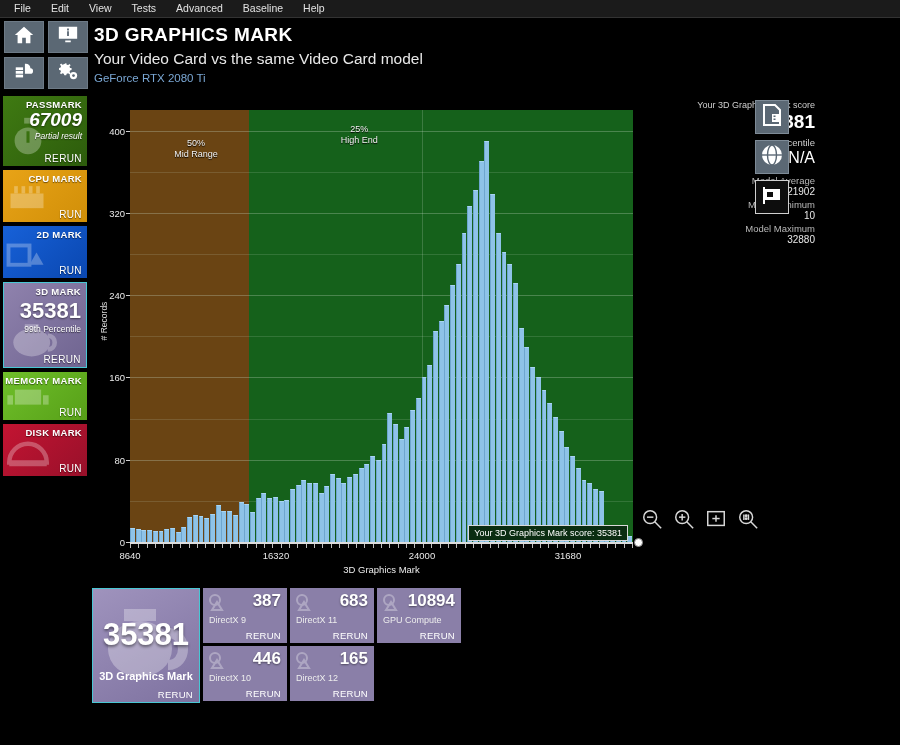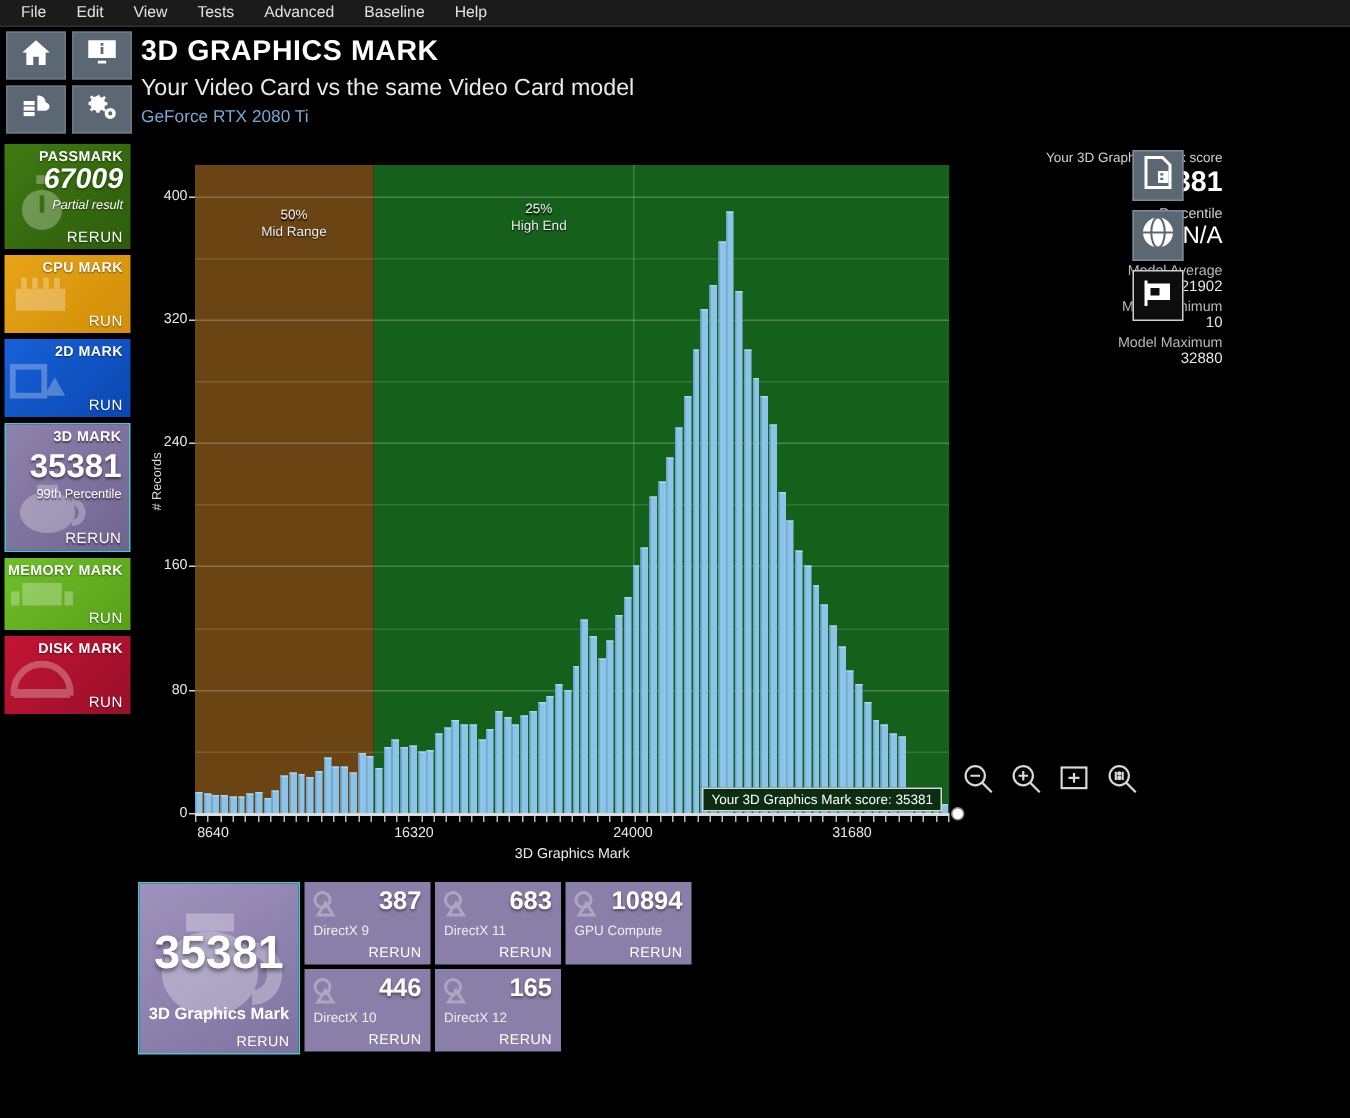--- a/index.html
+++ b/index.html
@@ -351,21 +351,21 @@
         <div class="gridline" style="top: 226.286px; opacity: 0.55;"></div>
         <div class="gridline" style="top: 102.857px;"></div>
         <div class="gridline" style="top: 144px; opacity: 0.55;"></div>
         <div class="gridline" style="top: 20.5714px;"></div>
         <div class="gridline" style="top: 61.7143px; opacity: 0.55;"></div>
         <div class="vgridline" style="left: 291.991px;"></div>
         <div class="bandlabel" style="left: 21px; width: 90px; top: 28px;">
           <div>50%</div>
           <div>Mid Range</div>
         </div>
-        <div class="bandlabel" style="left: 184.259px; width: 90px; top: 24px;">
+        <div class="bandlabel" style="left: 184.259px; width: 90px; top: 14px;">
           <div>25%</div>
           <div>High End</div>
         </div>
         <div class="bar" style="left: 0px; width: 4.91591px; height: 14.4px;"></div>
         <div class="bar" style="left: 5.71591px; width: 4.91591px; height: 13.3714px;"></div>
         <div class="bar" style="left: 11.4318px; width: 4.91591px; height: 12.3429px;"></div>
         <div class="bar" style="left: 17.1477px; width: 4.91591px; height: 12.3429px;"></div>
         <div class="bar" style="left: 22.8636px; width: 4.91591px; height: 11.3143px;"></div>
         <div class="bar" style="left: 28.5795px; width: 4.91591px; height: 11.3143px;"></div>
         <div class="bar" style="left: 34.2955px; width: 4.91591px; height: 13.3714px;"></div>
@@ -547,21 +547,21 @@
         <svg viewBox="0 0 24 24">
             <circle cx="10" cy="10" r="7"></circle>
             <line x1="15" y1="15" x2="22" y2="22"></line>
             <line x1="7.5" y1="7" x2="7.5" y2="13"></line>
             <line x1="12.5" y1="7" x2="12.5" y2="13"></line>
             <circle cx="10" cy="8.4" r=".8" fill="#d8d8d8"></circle>
             <circle cx="10" cy="11.6" r=".8" fill="#d8d8d8"></circle>
           </svg>
       </span>
     </div>
-  <div class="xtick" style="left: 36px; margin-left: 12px;">8640</div>
+  <div class="xtick" style="left: 36px;">8640</div>
       <div class="xtick" style="left: 181.995px;">16320</div>
       <div class="xtick" style="left: 327.991px;">24000</div>
       <div class="xtick" style="left: 473.986px;">31680</div>
     </div>
 
   <div class="infopanel">
     <div class="ip-title">Your 3D Graphics Mark score</div>
     <div class="ip-big">35381</div>
     <div class="ip-sub">Percentile</div>
     <div class="ip-na">N/A</div>

